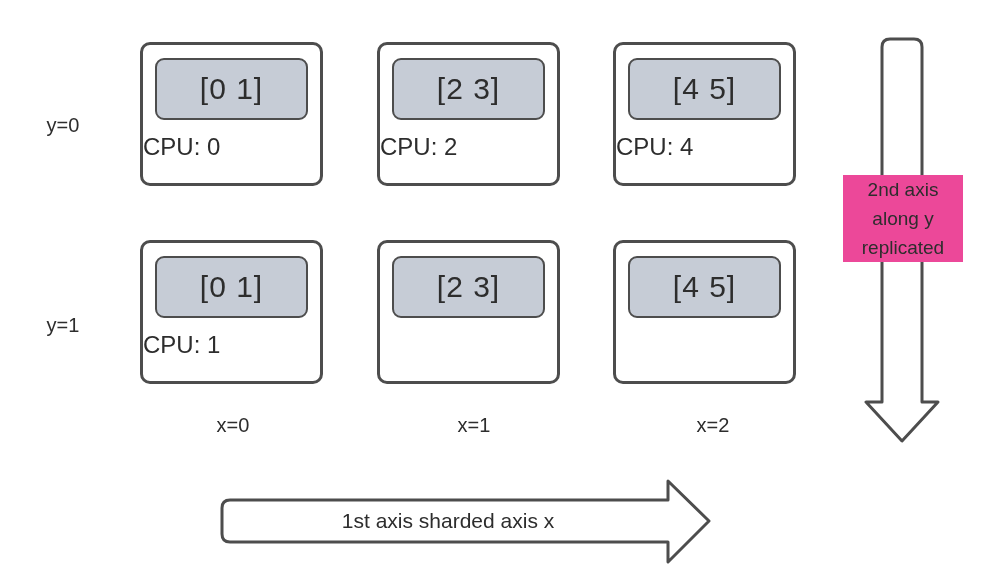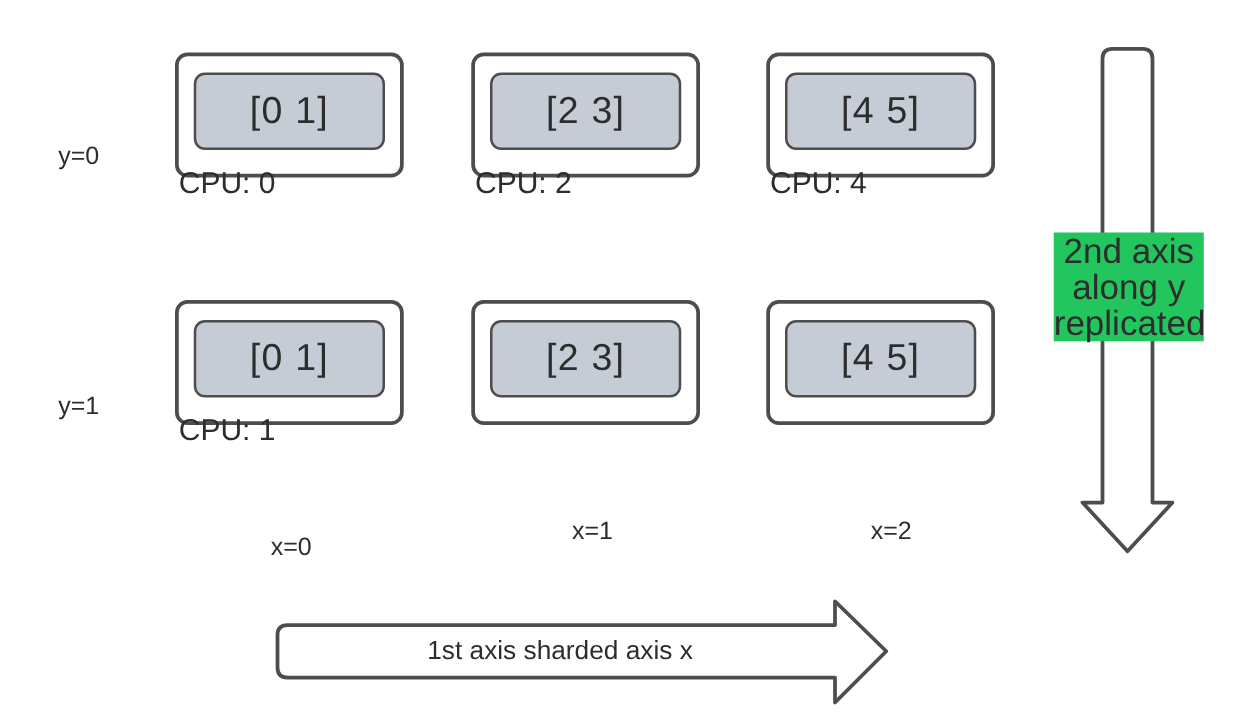--- a/index.html
+++ b/index.html
@@ -12,21 +12,21 @@
     width: 994px;
     height: 578px;
     background: var(--c-background, #ffffff);
     font-family: "Liberation Sans", sans-serif;
     color: var(--c-text, #2d2d2d);
     overflow: hidden;
   }
   .device-box {
     position: absolute;
     width: 183px;
-    height: 100px;
+    height: 144px;
     box-sizing: border-box;
     background: #ffffff;
     border: 3px solid var(--c-border, #4d4d4d);
     border-radius: 10px;
   }
   .shard-box {
     margin: 13px 12px 0 12px;
     height: 62px;
     box-sizing: border-box;
     background: var(--c-shard_fill, #c6ccd6);
@@ -50,25 +50,25 @@
     font-size: 20px;
     line-height: 36px;
   }
   .arrow-svg {
     position: absolute;
     color: var(--c-border, #4d4d4d);
   }
   .y-axis-annotation {
     position: absolute;
     left: 843px;
-    top: 186px;
+    top: 175px;
     width: 120px;
-    background: #22c55e;
+    background: #ec4899;
     text-align: center;
-    font-size: 28px;
+    font-size: 19px;
     line-height: 29px;
   }
   .x-axis-annotation {
     position: absolute;
     left: 248px;
     top: 507px;
     width: 400px;
     text-align: center;
     font-size: 21px;
     line-height: 28px;
@@ -112,21 +112,21 @@
     <div class="shard-box">
       <span>[2 3]</span>
     </div>
   </div>
   <div class="device-box" style="left:613px; top:240px;">
     <div class="shard-box">
       <span>[4 5]</span>
     </div>
   </div>
 
-  <div class="col-label" style="left:173px; top:420px;">x=0</div>
+  <div class="col-label" style="left:173px; top:407px;">x=0</div>
   <div class="col-label" style="left:414px; top:407px;">x=1</div>
   <div class="col-label" style="left:653px; top:407px;">x=2</div>
 
   <svg class="arrow-svg" style="left:858px; top:33px;" width="90" height="414" viewBox="0 0 90 414" aria-hidden="true">
     <path d="M 24 14 Q 24 6 32 6 L 56 6 Q 64 6 64 14 L 64 369 L 80 369 L 44 408 L 8 369 L 24 369 Z" fill="#ffffff" stroke="currentColor" stroke-width="3" stroke-linejoin="round"></path>
   </svg>
   <div class="y-axis-annotation">
     <span>2nd axis</span>
     <span>along y</span>
     <span>replicated</span>

